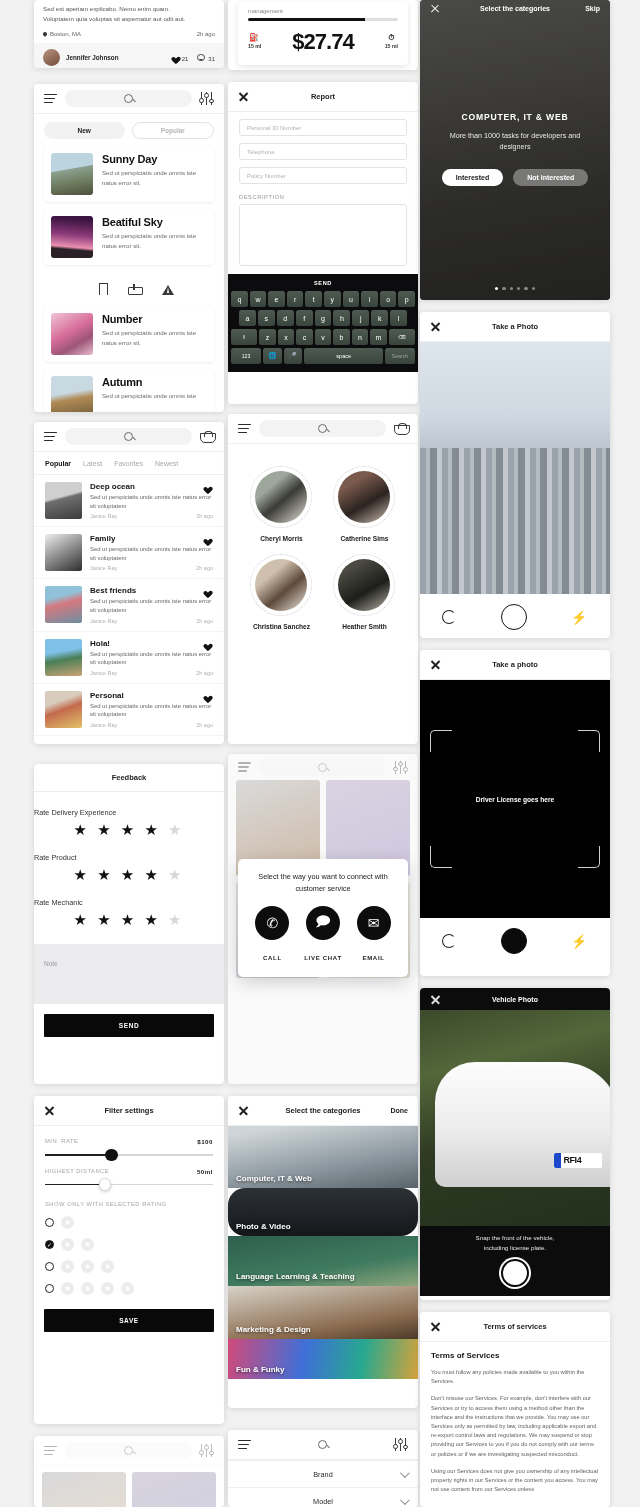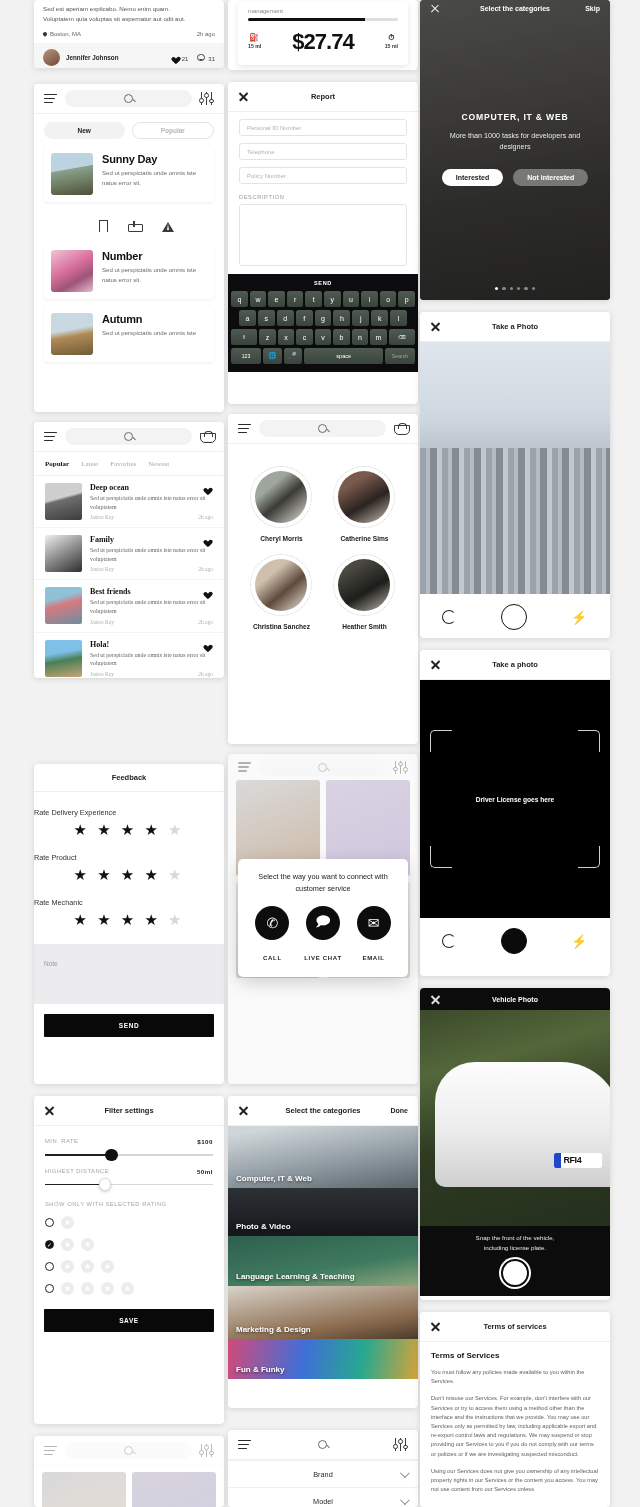--- a/index.html
+++ b/index.html
@@ -121,21 +121,21 @@
   .ic-dl::before{content:'';position:absolute;bottom:0;left:0;width:13px;height:6px;
     border:1.3px solid #3a3a3a;border-radius:1px;}
   .ic-dl::after{content:'';position:absolute;top:0;left:5px;width:1.4px;height:6px;background:#3a3a3a;}
   .ic-warn { width:12px;height:11px; position:relative; }
   .ic-warn::before{content:'';position:absolute;left:0;bottom:0;width:0;height:0;
     border-left:6px solid transparent;border-right:6px solid transparent;border-bottom:10.5px solid #3a3a3a;}
   .ic-warn::after{content:'';position:absolute;left:4.7px;bottom:1.3px;width:0;height:0;
     border-left:1.4px solid transparent;border-right:1.4px solid transparent;border-bottom:6px solid #fff;}
 
   
-  .s3 { top: 422px; height: 256px; font-family: Liberation Serif, serif; }
+  .s3 { top: 422px; height: 322px; }
   .tabs { display:flex; gap:12px; padding: 8px 11px 7px; border-bottom:1px solid #f0f0f0; }
   .tab { font-size:7px; color:#a9a9ad; }
   .tab.on { color:#151515; font-weight:bold; }
   .lrow { display:flex; gap:8px; padding:7px 11px; border-bottom:1px solid #f4f4f4; position:relative; }
   .lthumb { width:37px;height:37px;flex:none;border-radius:2px; }
   .g1{background:linear-gradient(165deg,#cfcfcf 40%,#6e6e6e 46%,#3c3c3c);}
   .g2{background:linear-gradient(150deg,#efefef,#8c8c8c 50%,#2e2e2e);}
   .g3{background:linear-gradient(165deg,#8fc2d8 30%,#d5797f 48%,#6c8fa3);}
   .g4{background:linear-gradient(170deg,#7ec0e8 35%,#4a7f56 55%,#c9a477);}
   .g5{background:linear-gradient(160deg,#d8cdbd 30%,#c36a4d 50%,#e2c36a);}
@@ -245,21 +245,21 @@
   .circ { width:34px;height:34px;border-radius:50%;background:#0d0d0d;margin:0 auto 6px;
     display:flex;align-items:center;justify-content:center;color:#fff;font-size:14px; }
   .opt span { font-size:6px; font-weight:bold; letter-spacing:.7px; color:#1c1c1c; }
 
   
   .c2s5 { top: 1096px; height: 312px; }
   .catlist { display:flex; flex-direction:column; }
   .cat { position:relative; display:flex; align-items:flex-end; padding: 0 0 5px 8px; color:#fff;
      font-size:8px; font-weight:bold; text-shadow: 0 1px 3px rgba(0,0,0,.6); }
   .cat.c1 { height:62px; background:linear-gradient(170deg,#cfd6d9 10%,#8d98a0 60%,#5a646b); }
-  .cat.c2 { height:48px; background:linear-gradient(0deg,#15171a,#2c3136); }
+  .cat.c2 { height:48px; background:linear-gradient(0deg,#15171a,#2c3136);border-radius:17px; }
   .cat.c3 { height:50px; background:linear-gradient(170deg,#2e5f4e,#3f7a5f 60%,#8ea77d); }
   .cat.c4 { height:53px; background:linear-gradient(170deg,#d8d3c8,#8a6a4e 70%,#4b3a2a); }
   .cat.c5 { height:40px; background:linear-gradient(100deg,#d24a7a,#3f6fd8 40%,#27a88f 70%,#d6a33a); }
 
   
   .c2s6 { top: 1430px; height: 77px; }
   .selrow { display:flex; align-items:center; justify-content:center; position:relative;
     height:27px; border-top:1px solid #f0f0f0; font-size:7.3px; color:#2a2a2a; }
   .chev { position:absolute; right:11px; width:7px;height:7px;border-right:1.3px solid #8a8a8e;
     border-bottom:1.3px solid #8a8a8e; transform: rotate(45deg) translateY(-2px); }
@@ -379,20 +379,27 @@
         <div class="seg on">New</div>
         <div class="seg off">Popular</div>
       </div>
       <div class="fcard">
         <div class="thumb t-sunny"></div>
         <div>
             <h3>Sunny Day</h3>
             <p>Sed ut perspiciatis unde omnis iste natus error sit.</p>
           </div>
       </div>
+      <div class="fcard">
+        <div class="thumb t-sky"></div>
+        <div>
+            <h3>Beatiful Sky</h3>
+            <p>Sed ut perspiciatis unde omnis iste natus error sit.</p>
+          </div>
+      </div>
       <div class="iconrow">
         <div class="ic-bm"></div>
         <div class="ic-dl"></div>
         <div class="ic-warn"></div>
       </div>
       <div class="fcard">
         <div class="thumb t-flowers"></div>
         <div>
             <h3>Number</h3>
             <p>Sed ut perspiciatis unde omnis iste natus error sit.</p>

